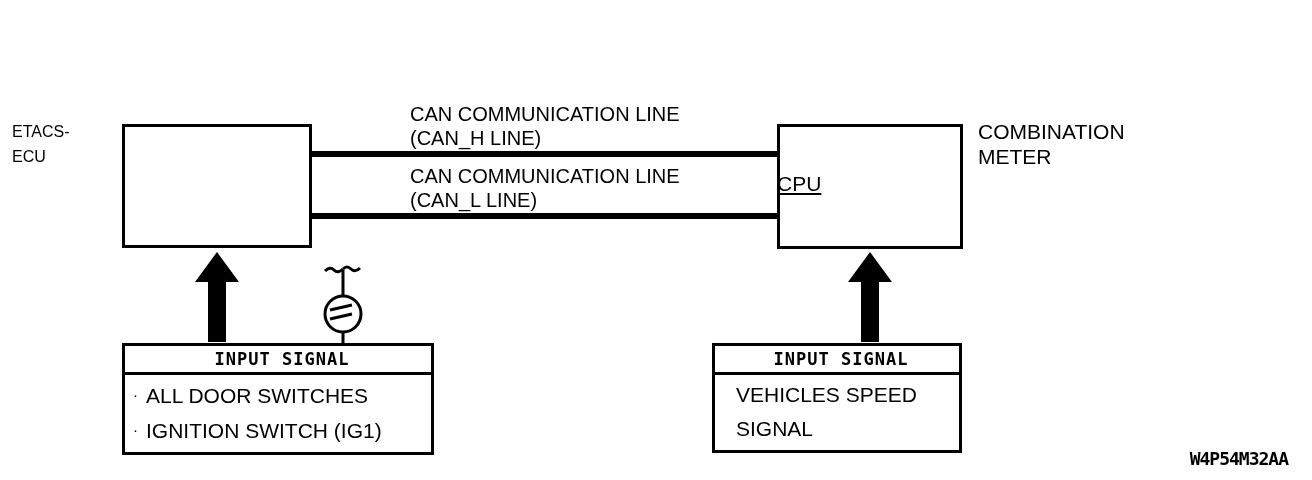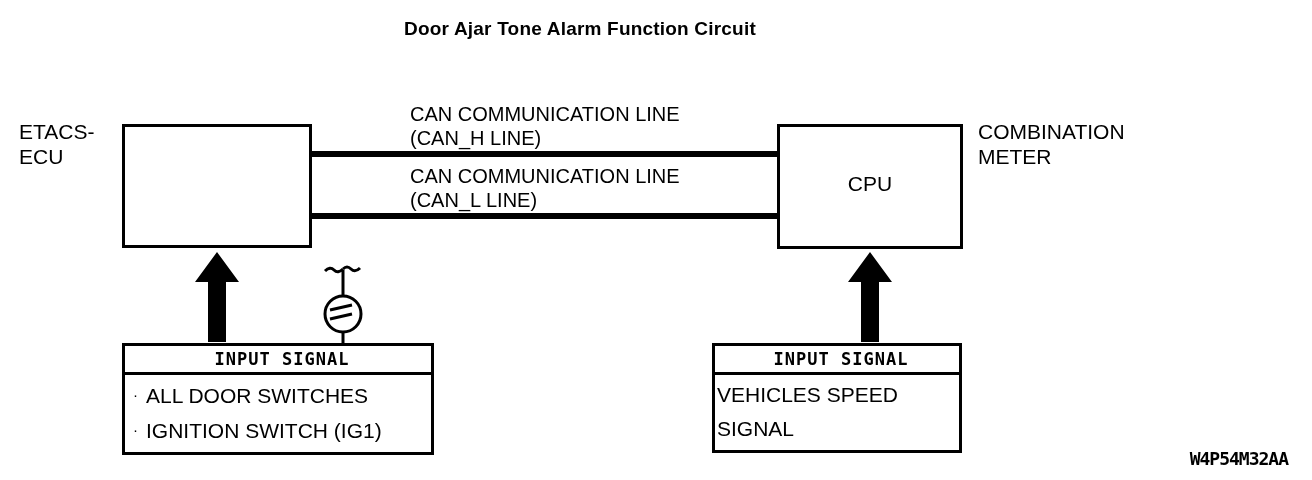--- a/index.html
+++ b/index.html
@@ -34,34 +34,35 @@
   
   .box {
     border: 3px solid #000;
     box-sizing: border-box;
     background: #fff;
   }
 
   
   #etacs-box { left: 122px; top: 124px; width: 190px; height: 124px; }
   #etacs-label {
-    left: 19px; top: 119px;
-    font-size: 21px;
+    left: 12px; top: 119px;
+    font-size: 16px;
     line-height: 25px;
     white-space: pre-line;
   }
   #buzzer-symbol { left: 196px; top: 136px; width: 44px; height: 102px; }
 
   
   #cpu-box { left: 777px; top: 124px; width: 186px; height: 125px; }
   #cpu-label {
     left: 777px; top: 172px;
     width: 186px;
-    text-align: center;
+    text-align: left;
     font-size: 21px;
+    text-decoration: underline;
   }
   #combination-meter-label {
     left: 978px; top: 119px;
     font-size: 21px;
     line-height: 25px;
     white-space: pre-line;
   }
 
   
   .can-line {
@@ -110,38 +111,37 @@
   .signal-item { white-space: nowrap; }
   .signal-item .bullet {
     display: inline-block;
     width: 13px;
     font-size: 15px;
     vertical-align: 3px;
   }
 
   #left-signal-box  { left: 122px; top: 343px; width: 312px; }
   #right-signal-box { left: 712px; top: 343px; width: 250px; }
-  #right-signal-box .signal-body { padding-left: 2px; }
+  #right-signal-box .signal-body { padding-left: 21px; }
 
   
   #drawing-code {
     right: 24px; top: 448px;
     font-family: "DejaVu Sans Mono", monospace;
     font-weight: bold;
     font-size: 18px;
     letter-spacing: -1px;
     margin-left: 33px;
   }
 </style>
 </head>
 <body>
 
 <div id="page">
 
-  <div class="abs" id="diagram-title">Door Ajar Tone Alarm Function Circuit</div>
 
   <div class="abs" id="etacs-label">ETACS-
 ECU</div>
 
   <div class="abs box" id="etacs-box">
     <svg class="abs" id="buzzer-symbol" viewBox="0 0 44 102">
       <path d="M4 8 Q9 3 13 7 Q17 11 22 6" fill="none" stroke="#000" stroke-width="3"></path>
       <path d="M22 6 Q26 2 30 6 Q34 10 39 5" fill="none" stroke="#000" stroke-width="3"></path>
       <line x1="22" y1="7" x2="22" y2="32" stroke="#000" stroke-width="3"></line>
       <circle cx="22" cy="51" r="18" fill="none" stroke="#000" stroke-width="3"></circle>

